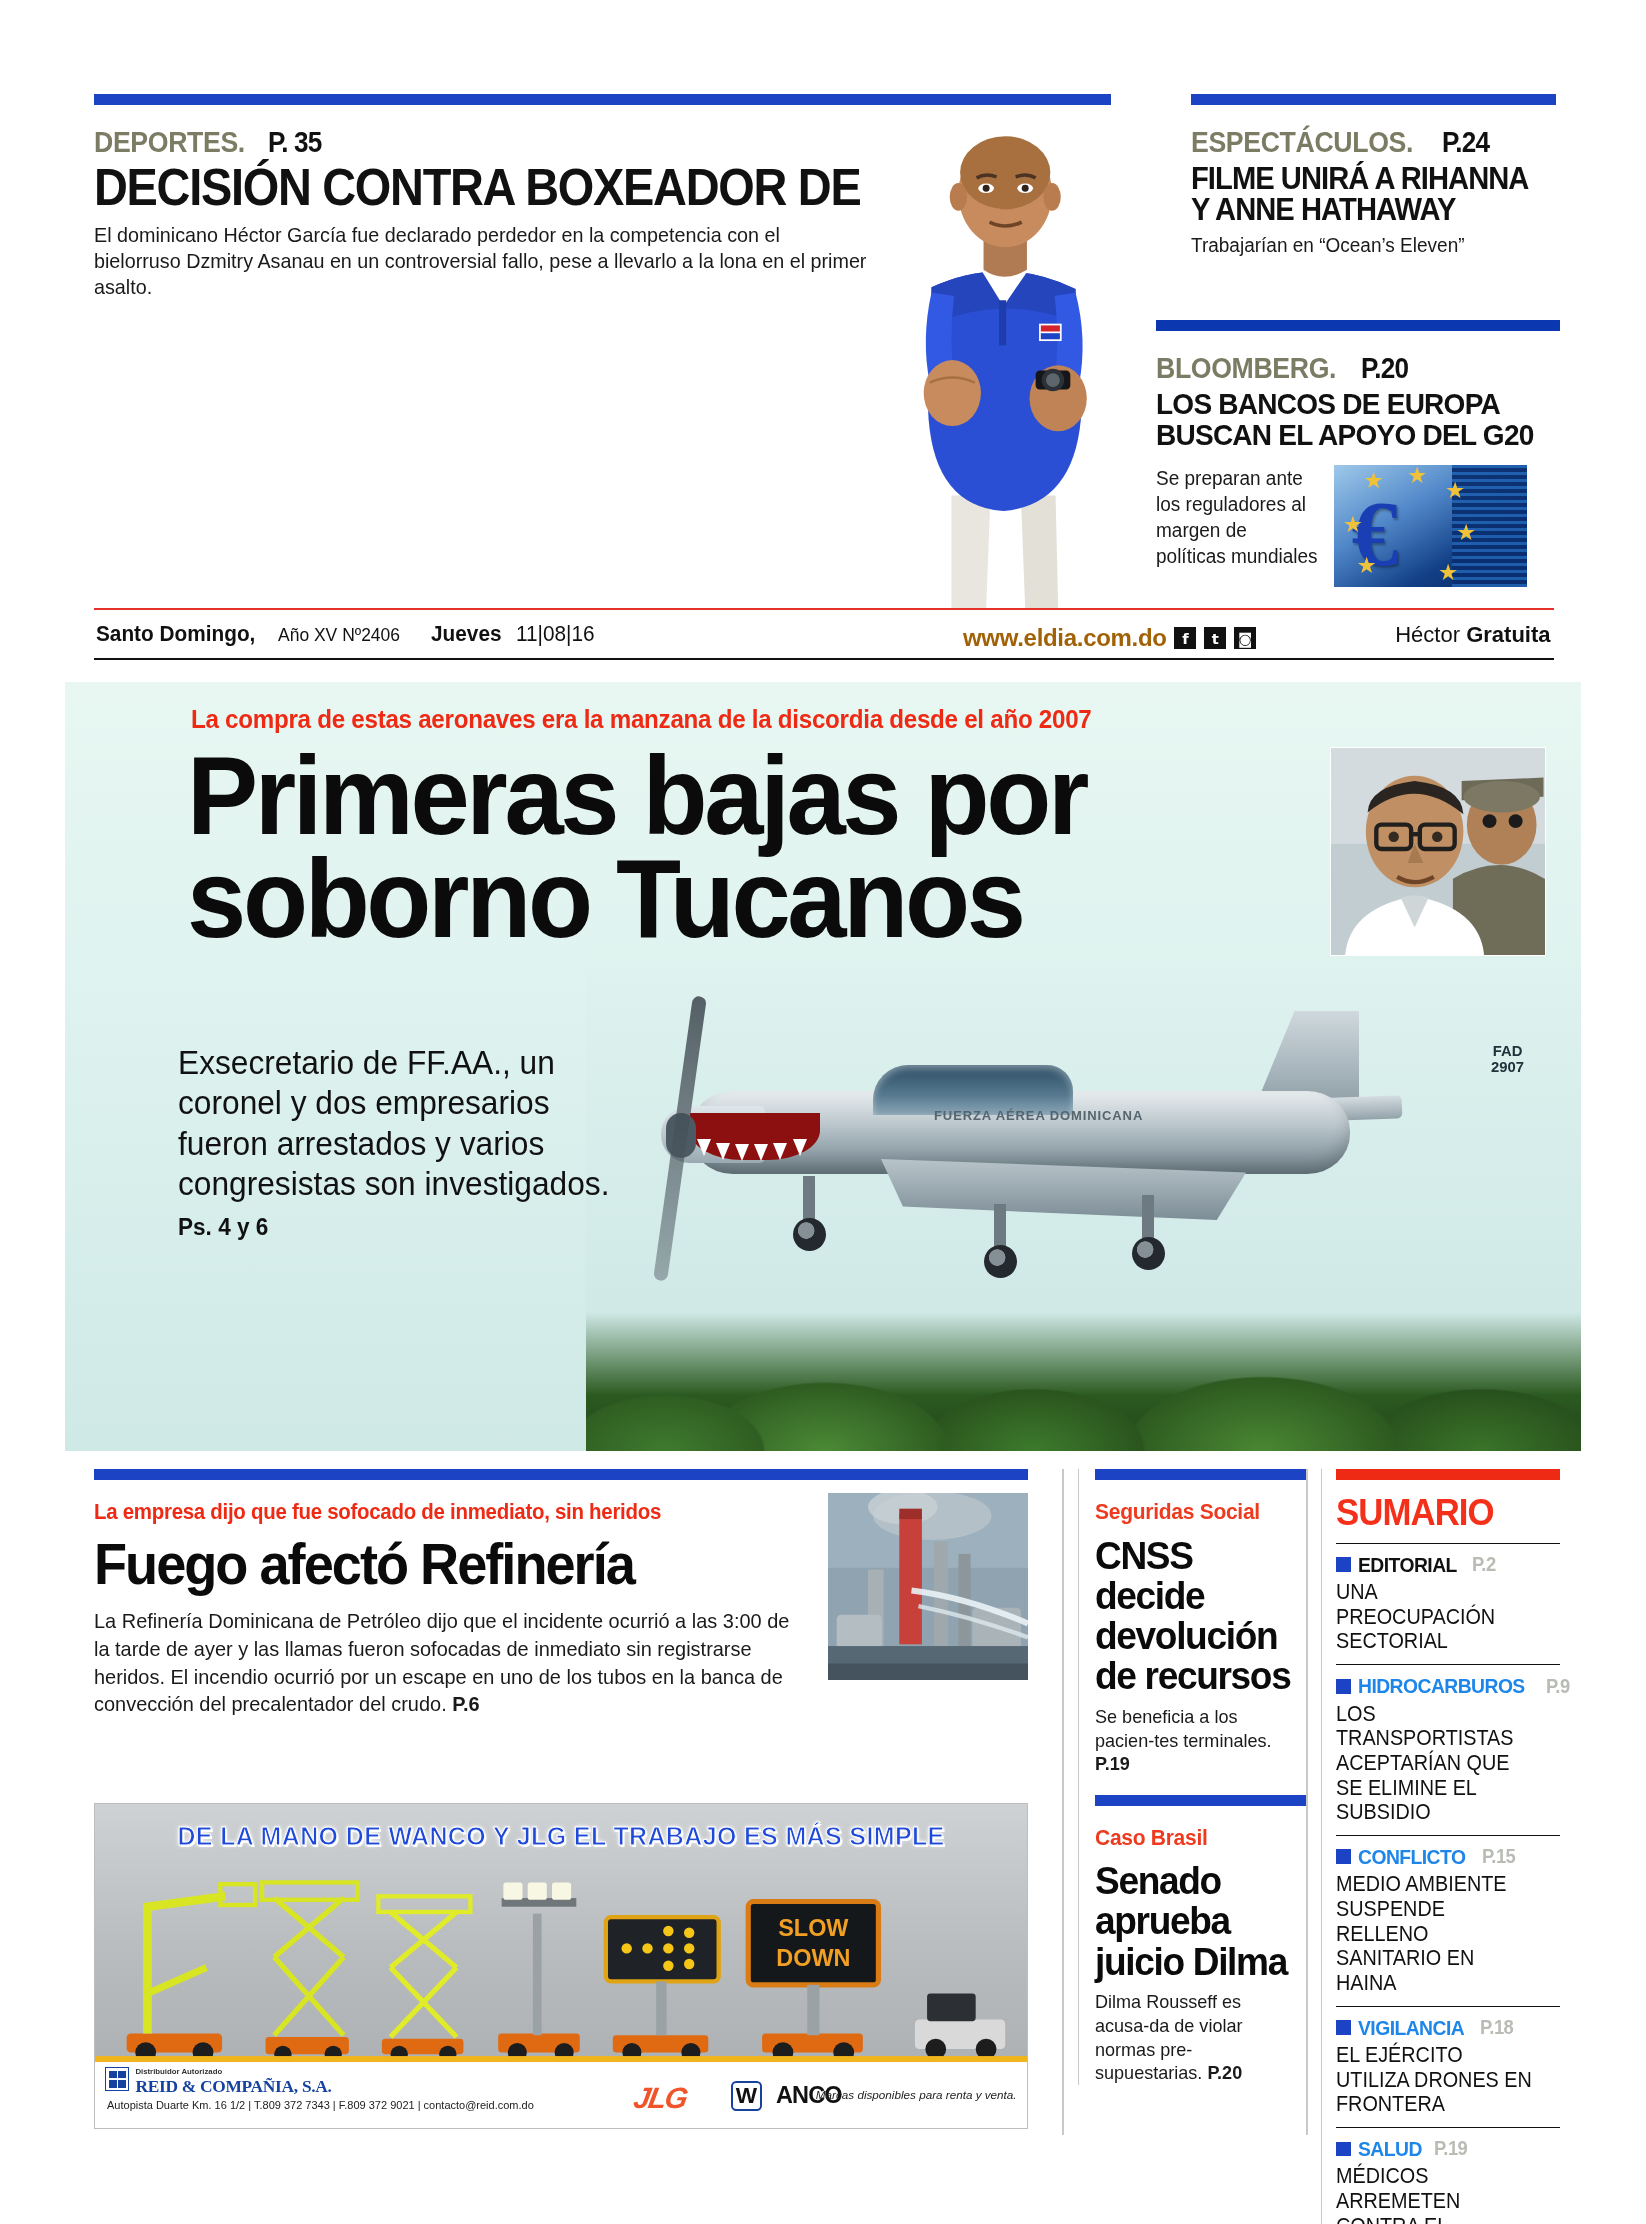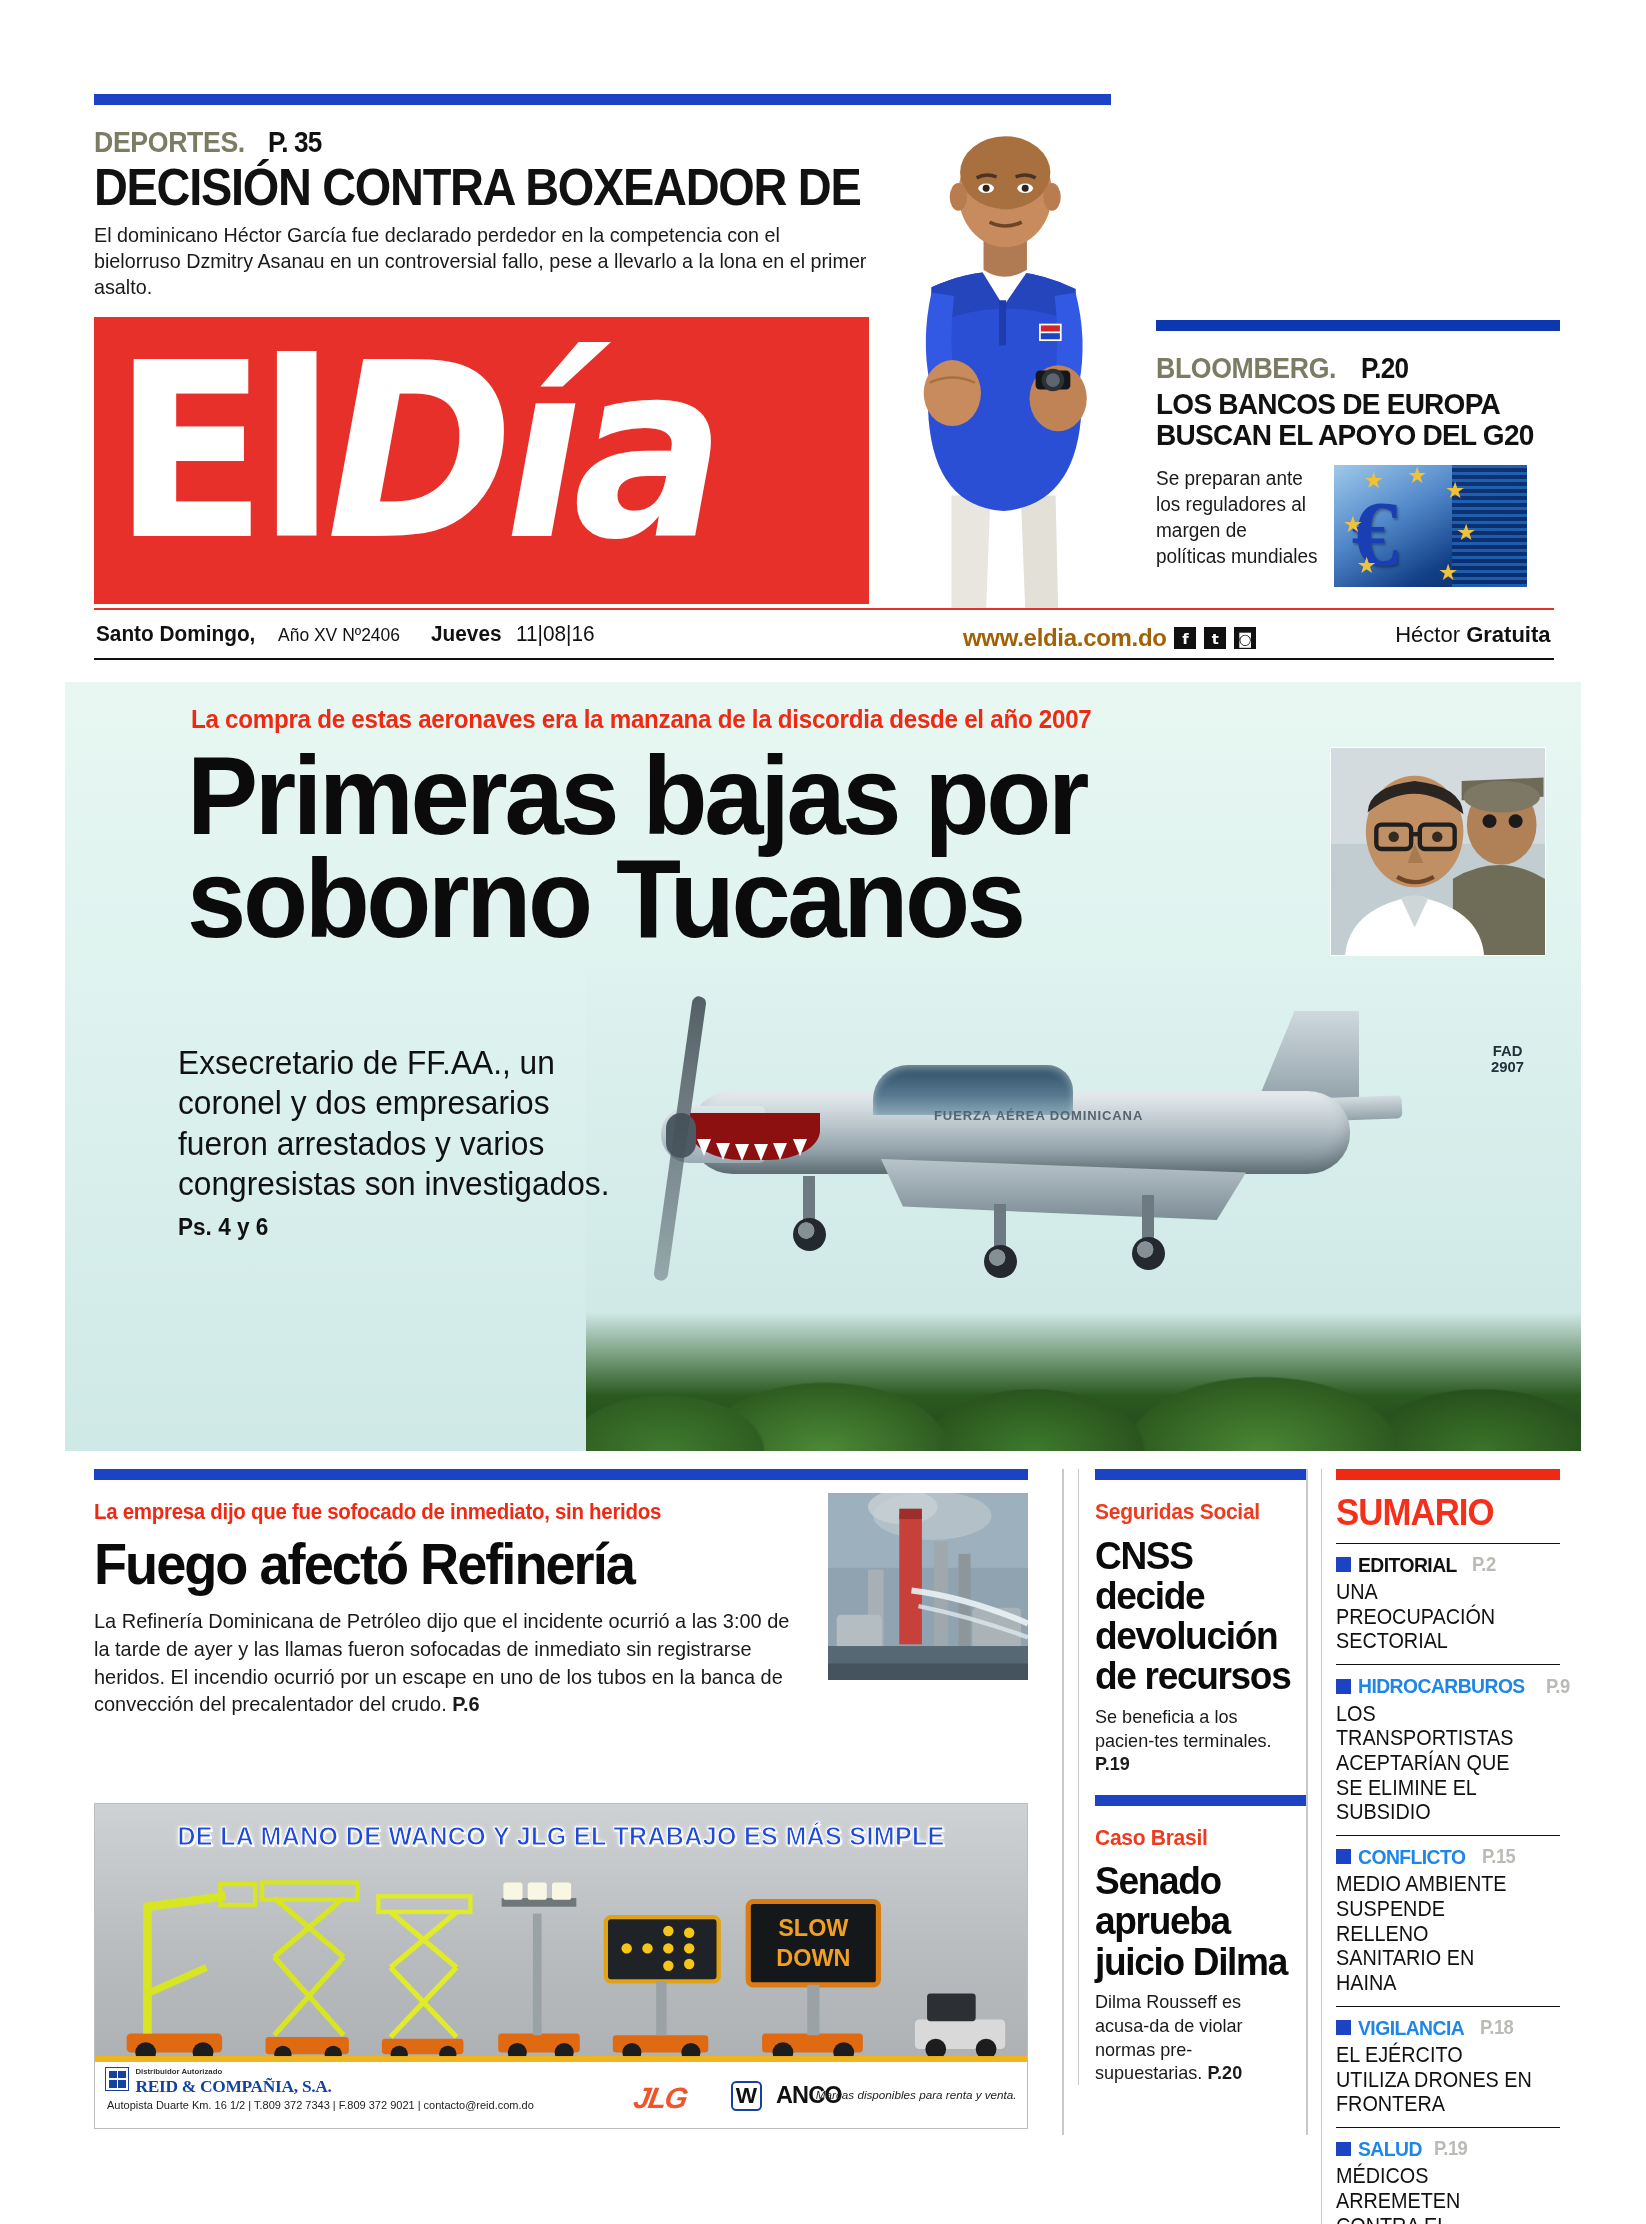--- a/index.html
+++ b/index.html
@@ -661,20 +661,32 @@
       <ellipse cx="96" cy="312" rx="33" ry="38" fill="#c78b5e"></ellipse>
       <ellipse cx="218" cy="318" rx="33" ry="38" fill="#c08355"></ellipse>
       <path d="M70 300 Q96 288 122 300" stroke="#a8703f" stroke-width="3" fill="none"></path>
 
       <rect x="192" y="286" width="40" height="22" rx="5" fill="#14161a"></rect>
       <circle cx="212" cy="297" r="13" fill="#2b3136"></circle>
       <circle cx="212" cy="297" r="8" fill="#5d666c"></circle>
     </svg>
   </div>
 
+  <div class="esp-block">
+    <div class="rule-blue"></div>
+    <div class="kicker-row">
+      <span class="kicker-section">ESPECTÁCULOS.</span>
+      <span class="kicker-page">P.24</span>
+    </div>
+    <div class="esp-head">
+      <div>FILME UNIRÁ A RIHANNA</div>
+      <div>Y ANNE HATHAWAY</div>
+    </div>
+    <div class="esp-deck">Trabajarían en “Ocean’s Eleven”</div>
+  </div>
 
   <div class="blm-block">
     <div class="rule-blue rule-blue-dk"></div>
     <div class="kicker-row">
       <span class="kicker-section">BLOOMBERG.</span>
       <span class="kicker-page">P.20</span>
     </div>
     <div class="blm-head">
       <div>LOS BANCOS DE EUROPA</div>
       <div>BUSCAN EL APOYO DEL G20</div>
@@ -688,23 +700,20 @@
         <span class="star" style="left:73px;top:0px;">★</span>
         <span class="star" style="left:111px;top:15.6px;">★</span>
         <span class="star" style="left:8.7px;top:49px;">★</span>
         <span class="star" style="left:122px;top:57px;">★</span>
         <span class="star" style="left:22.6px;top:90px;">★</span>
         <span class="star" style="left:104px;top:97px;">★</span>
       </div>
     </div>
   </div>
 
-  <div class="masthead">
-    <div class="masthead-logo"><span>El</span><span class="ital">Día</span></div>
-  </div>
 
   <div class="info-bar">
     <div class="info-left">
       <span class="city">Santo Domingo,</span>
       <span class="year">Año XV Nº2406</span>
       <span class="dow">Jueves</span>
       <span class="date">11|08|16</span>
     </div>
     <div class="info-mid">
       <span class="web">www.eldia.com.do</span>

